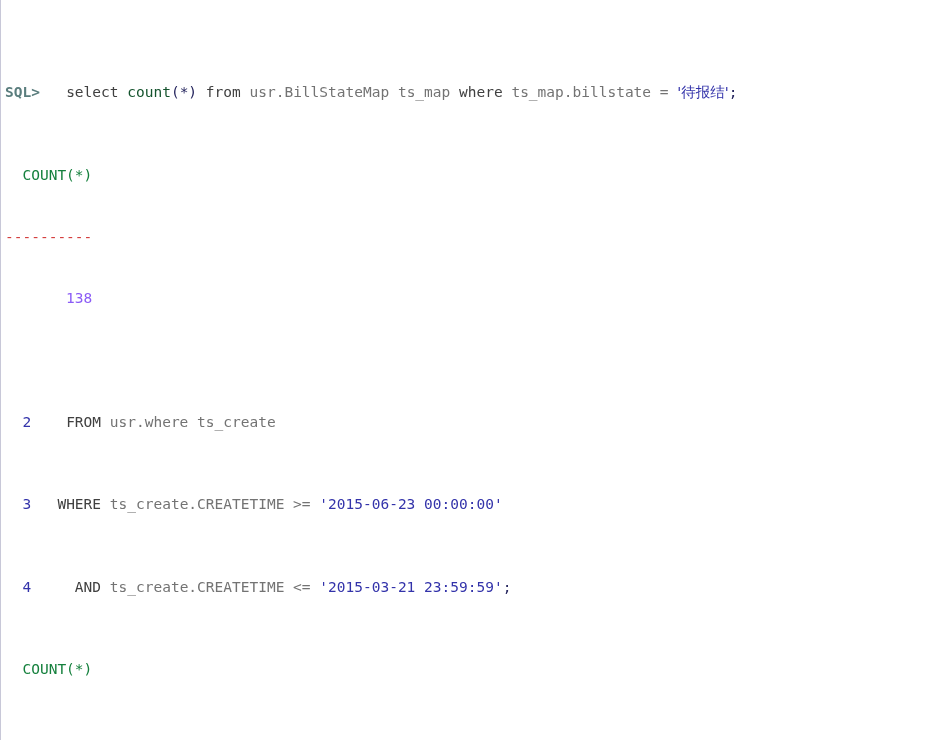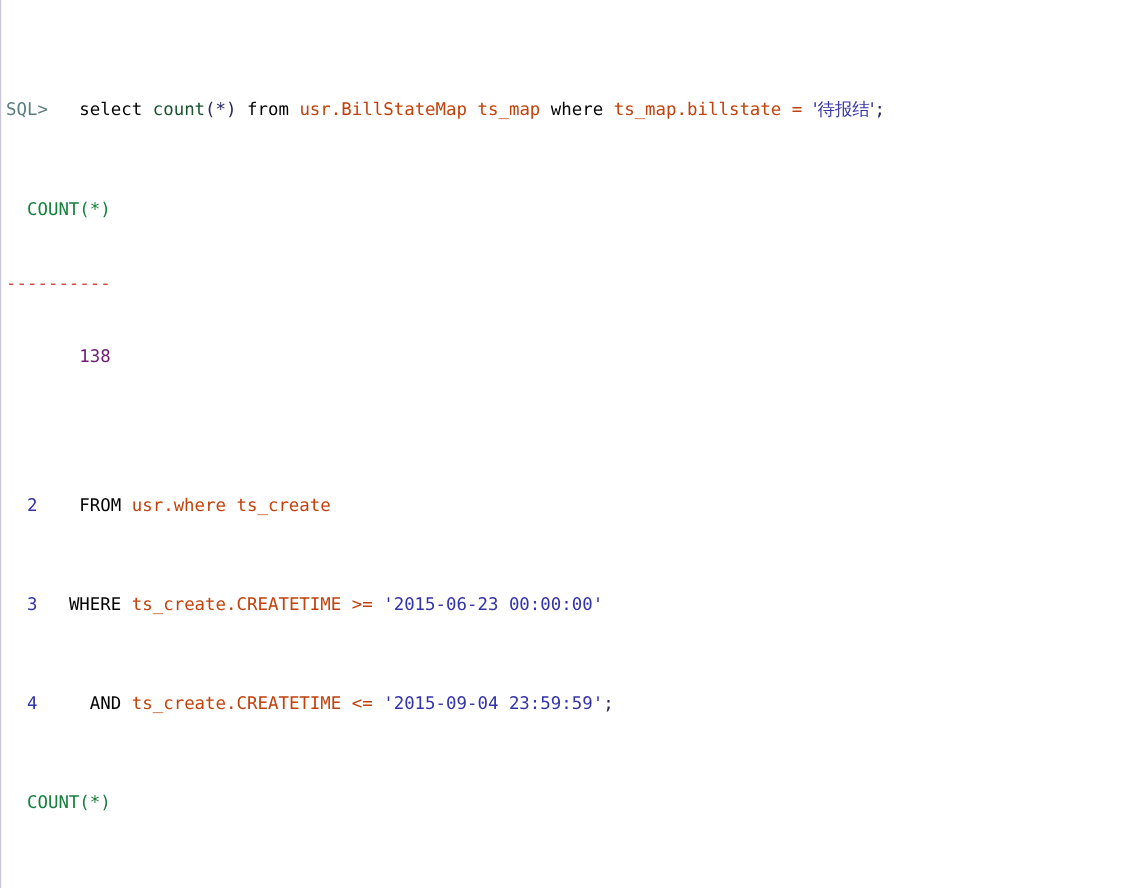--- a/index.html
+++ b/index.html
@@ -19,51 +19,51 @@
     font-size: 14.5px;
     line-height: 20.6px;
     white-space: pre;
   }
   #terminal .line {
     height: 20.6px;
     padding-left: 4px;
     white-space: pre;
   }
   
-  .prompt      { color: #5a7d7d; }
-  .kw          { color: #000000; margin-top: 40px; }
+  .prompt      { color: #5a7d7d; font-weight: bold; }
+  .kw          { color: #404040; margin-top: 40px; }
   .fn          { color: #14532d; }
-  .ident       { color: #c2410c; }
+  .ident       { color: #737373; }
   .punct       { color: #27275f; }
   .str         { color: #3333aa; }
   .lineno      { color: #3333aa; }
   .dash        { color: #d43f3f; letter-spacing: 0px; }
   .hdr         { color: #15803d; }
-  .val         { color: #701a75; }
+  .val         { color: #8b5cf6; }
   .cjk         { font-family: "DejaVu Sans", "Liberation Sans", sans-serif; }
 </style>
 </head>
 <body>
 
 <div id="terminal">
 
   
   <div class="line"><span class="prompt">SQL&gt;</span><span class="ident">  </span><span class="punct"> </span><span class="kw">select</span><span class="punct"> </span><span class="fn">count</span><span class="punct">(*)</span><span class="punct"> </span><span class="kw">from</span><span class="ident"> usr.BillStateMap ts_map </span><span class="kw">where</span><span class="ident"> ts_map.billstate = </span><span class="str cjk">'待报结'</span><span class="punct">;</span></div>
 
   <div class="line"><span class="hdr">  COUNT(*)</span></div>
   <div class="line"><span class="dash">----------</span></div>
   <div class="line"><span class="val">       138</span></div>
 
   
 
   <div class="line"><span class="lineno">  2</span><span class="punct">    </span><span class="kw">FROM</span><span class="ident"> usr.where ts_create</span></div>
 
   <div class="line"><span class="lineno">  3</span><span class="punct">   </span><span class="kw">WHERE</span><span class="ident"> ts_create.CREATETIME &gt;= </span><span class="str">'2015-06-23 00:00:00'</span></div>
 
-  <div class="line"><span class="lineno">  4</span><span class="punct">     </span><span class="kw">AND</span><span class="ident"> ts_create.CREATETIME &lt;= </span><span class="str">'2015-09-04 23:59:59'</span><span class="punct">;</span></div>
+  <div class="line"><span class="lineno">  4</span><span class="punct">     </span><span class="kw">AND</span><span class="ident"> ts_create.CREATETIME &lt;= </span><span class="str">'2015-03-21 23:59:59'</span><span class="punct">;</span></div>
 
   <div class="line"><span class="hdr">  COUNT(*)</span></div>
   
   
 
   
   
 
   
   

